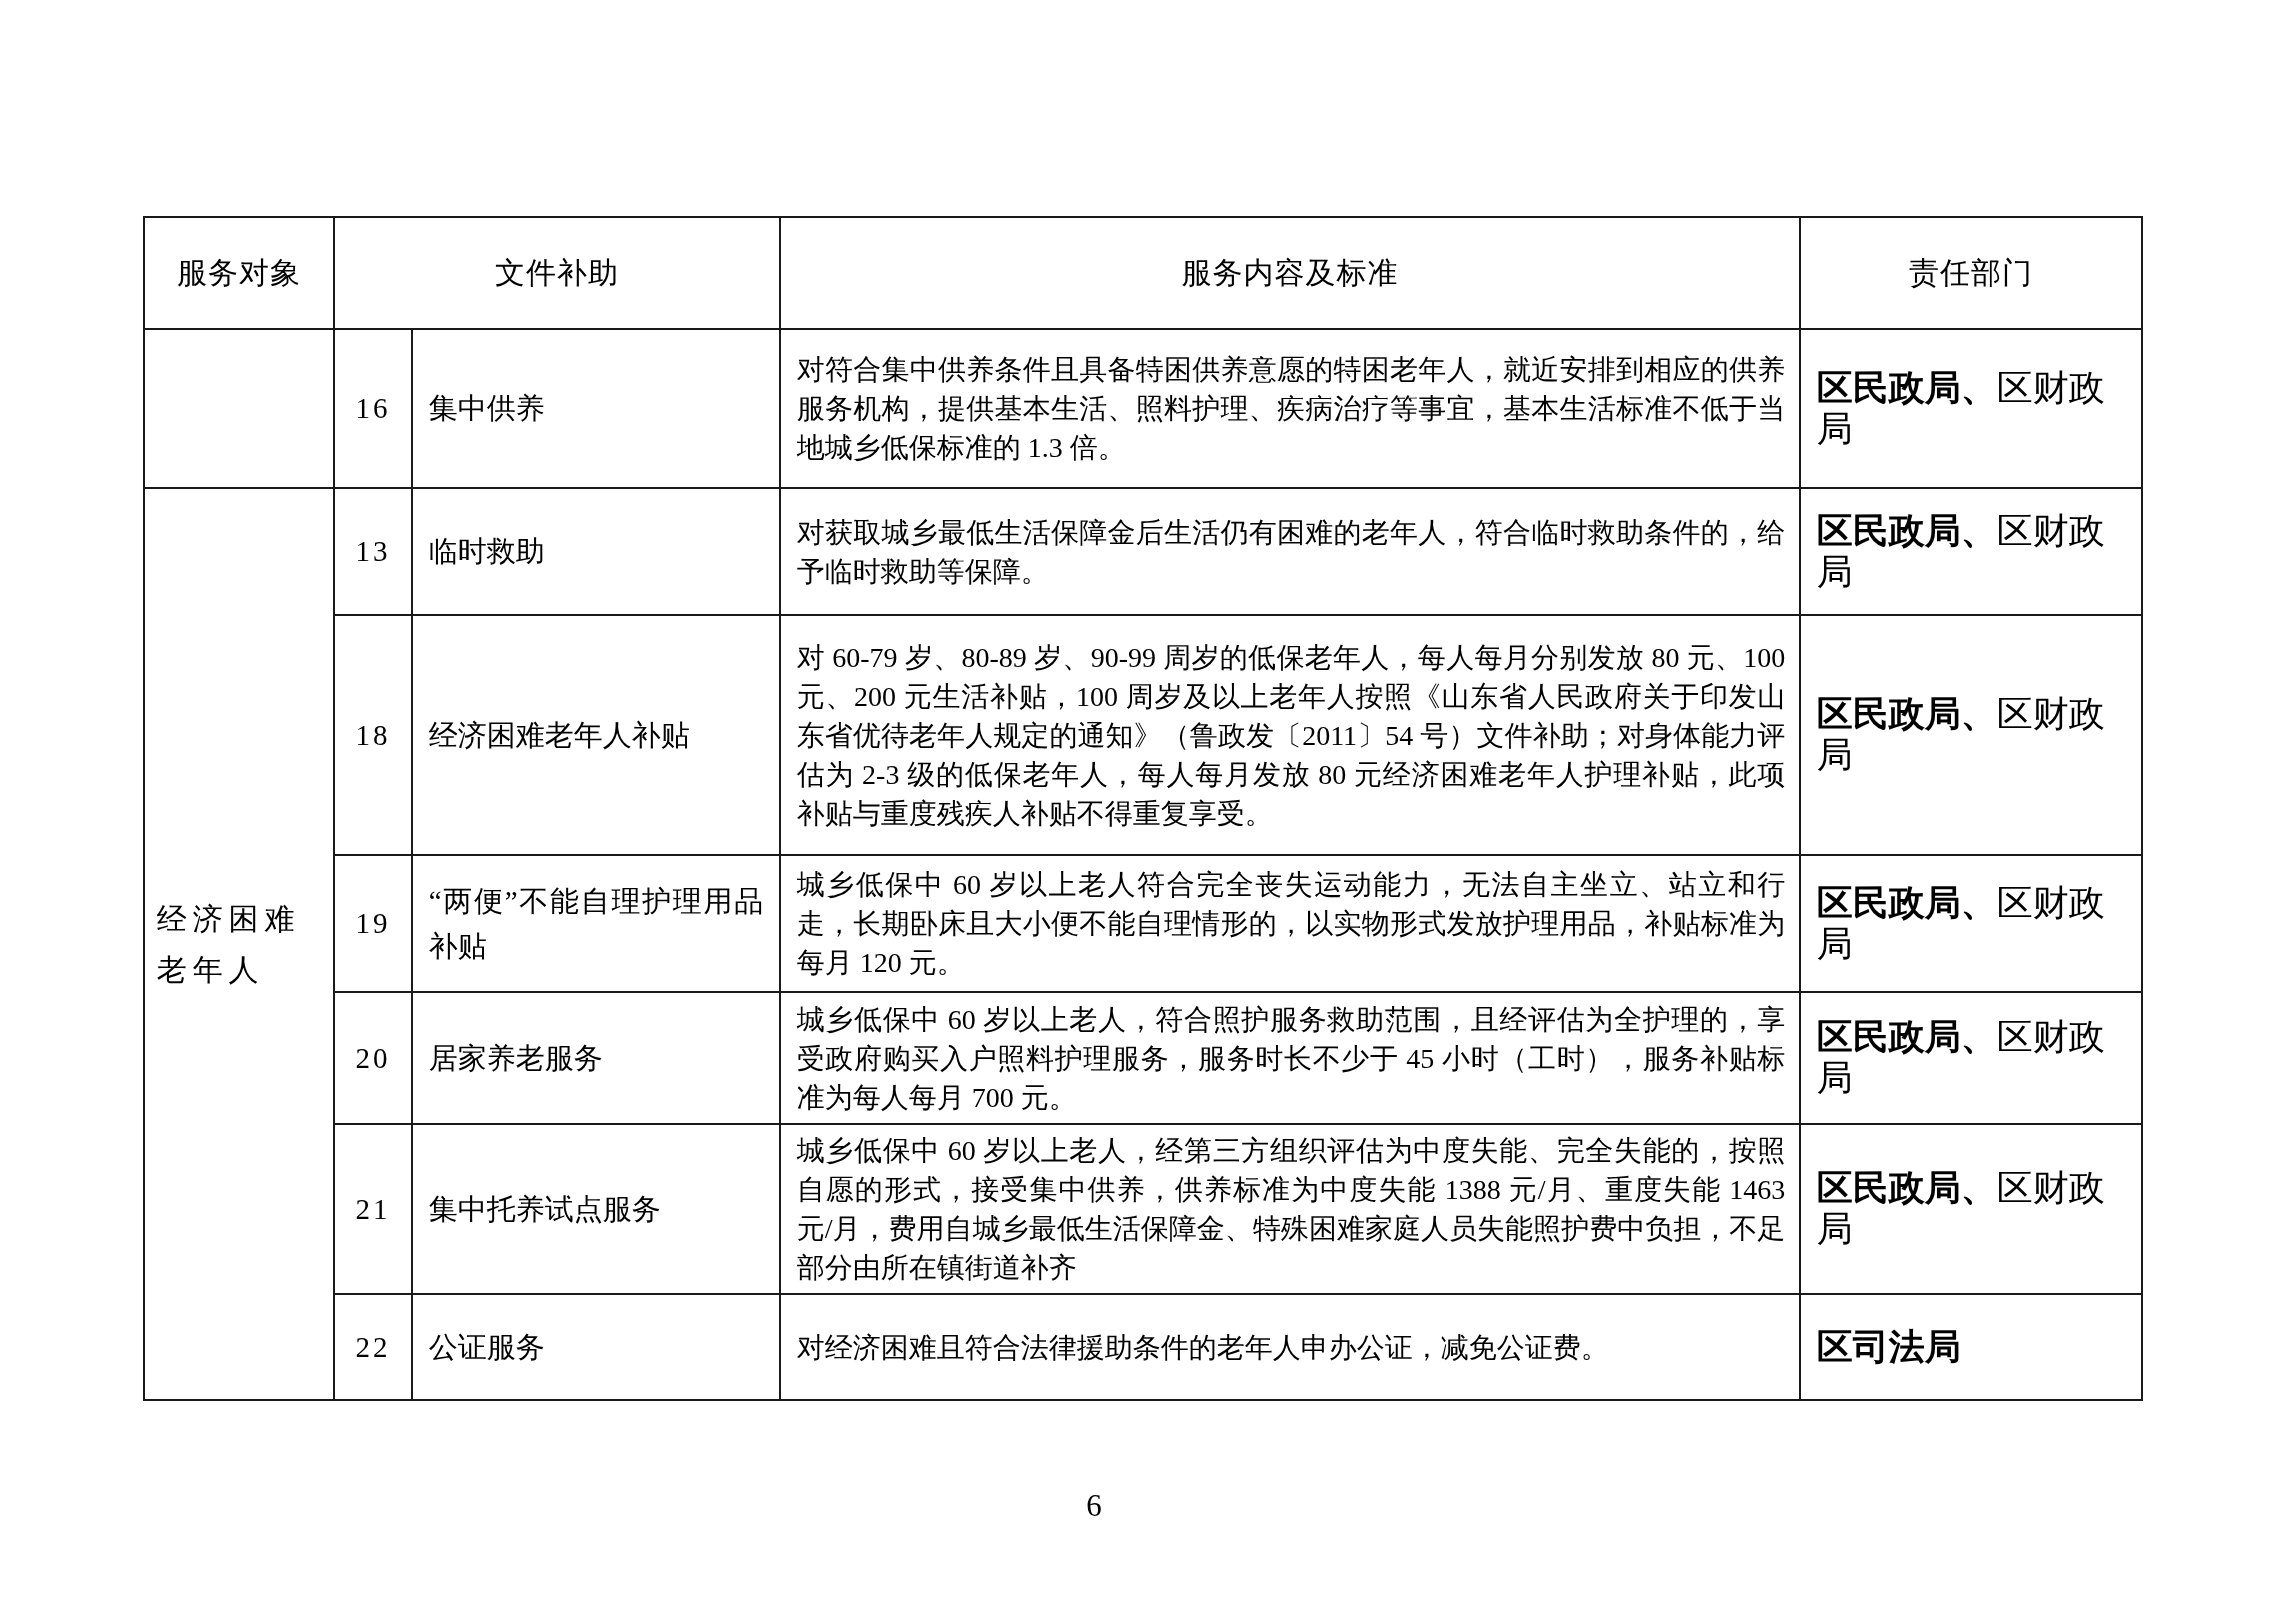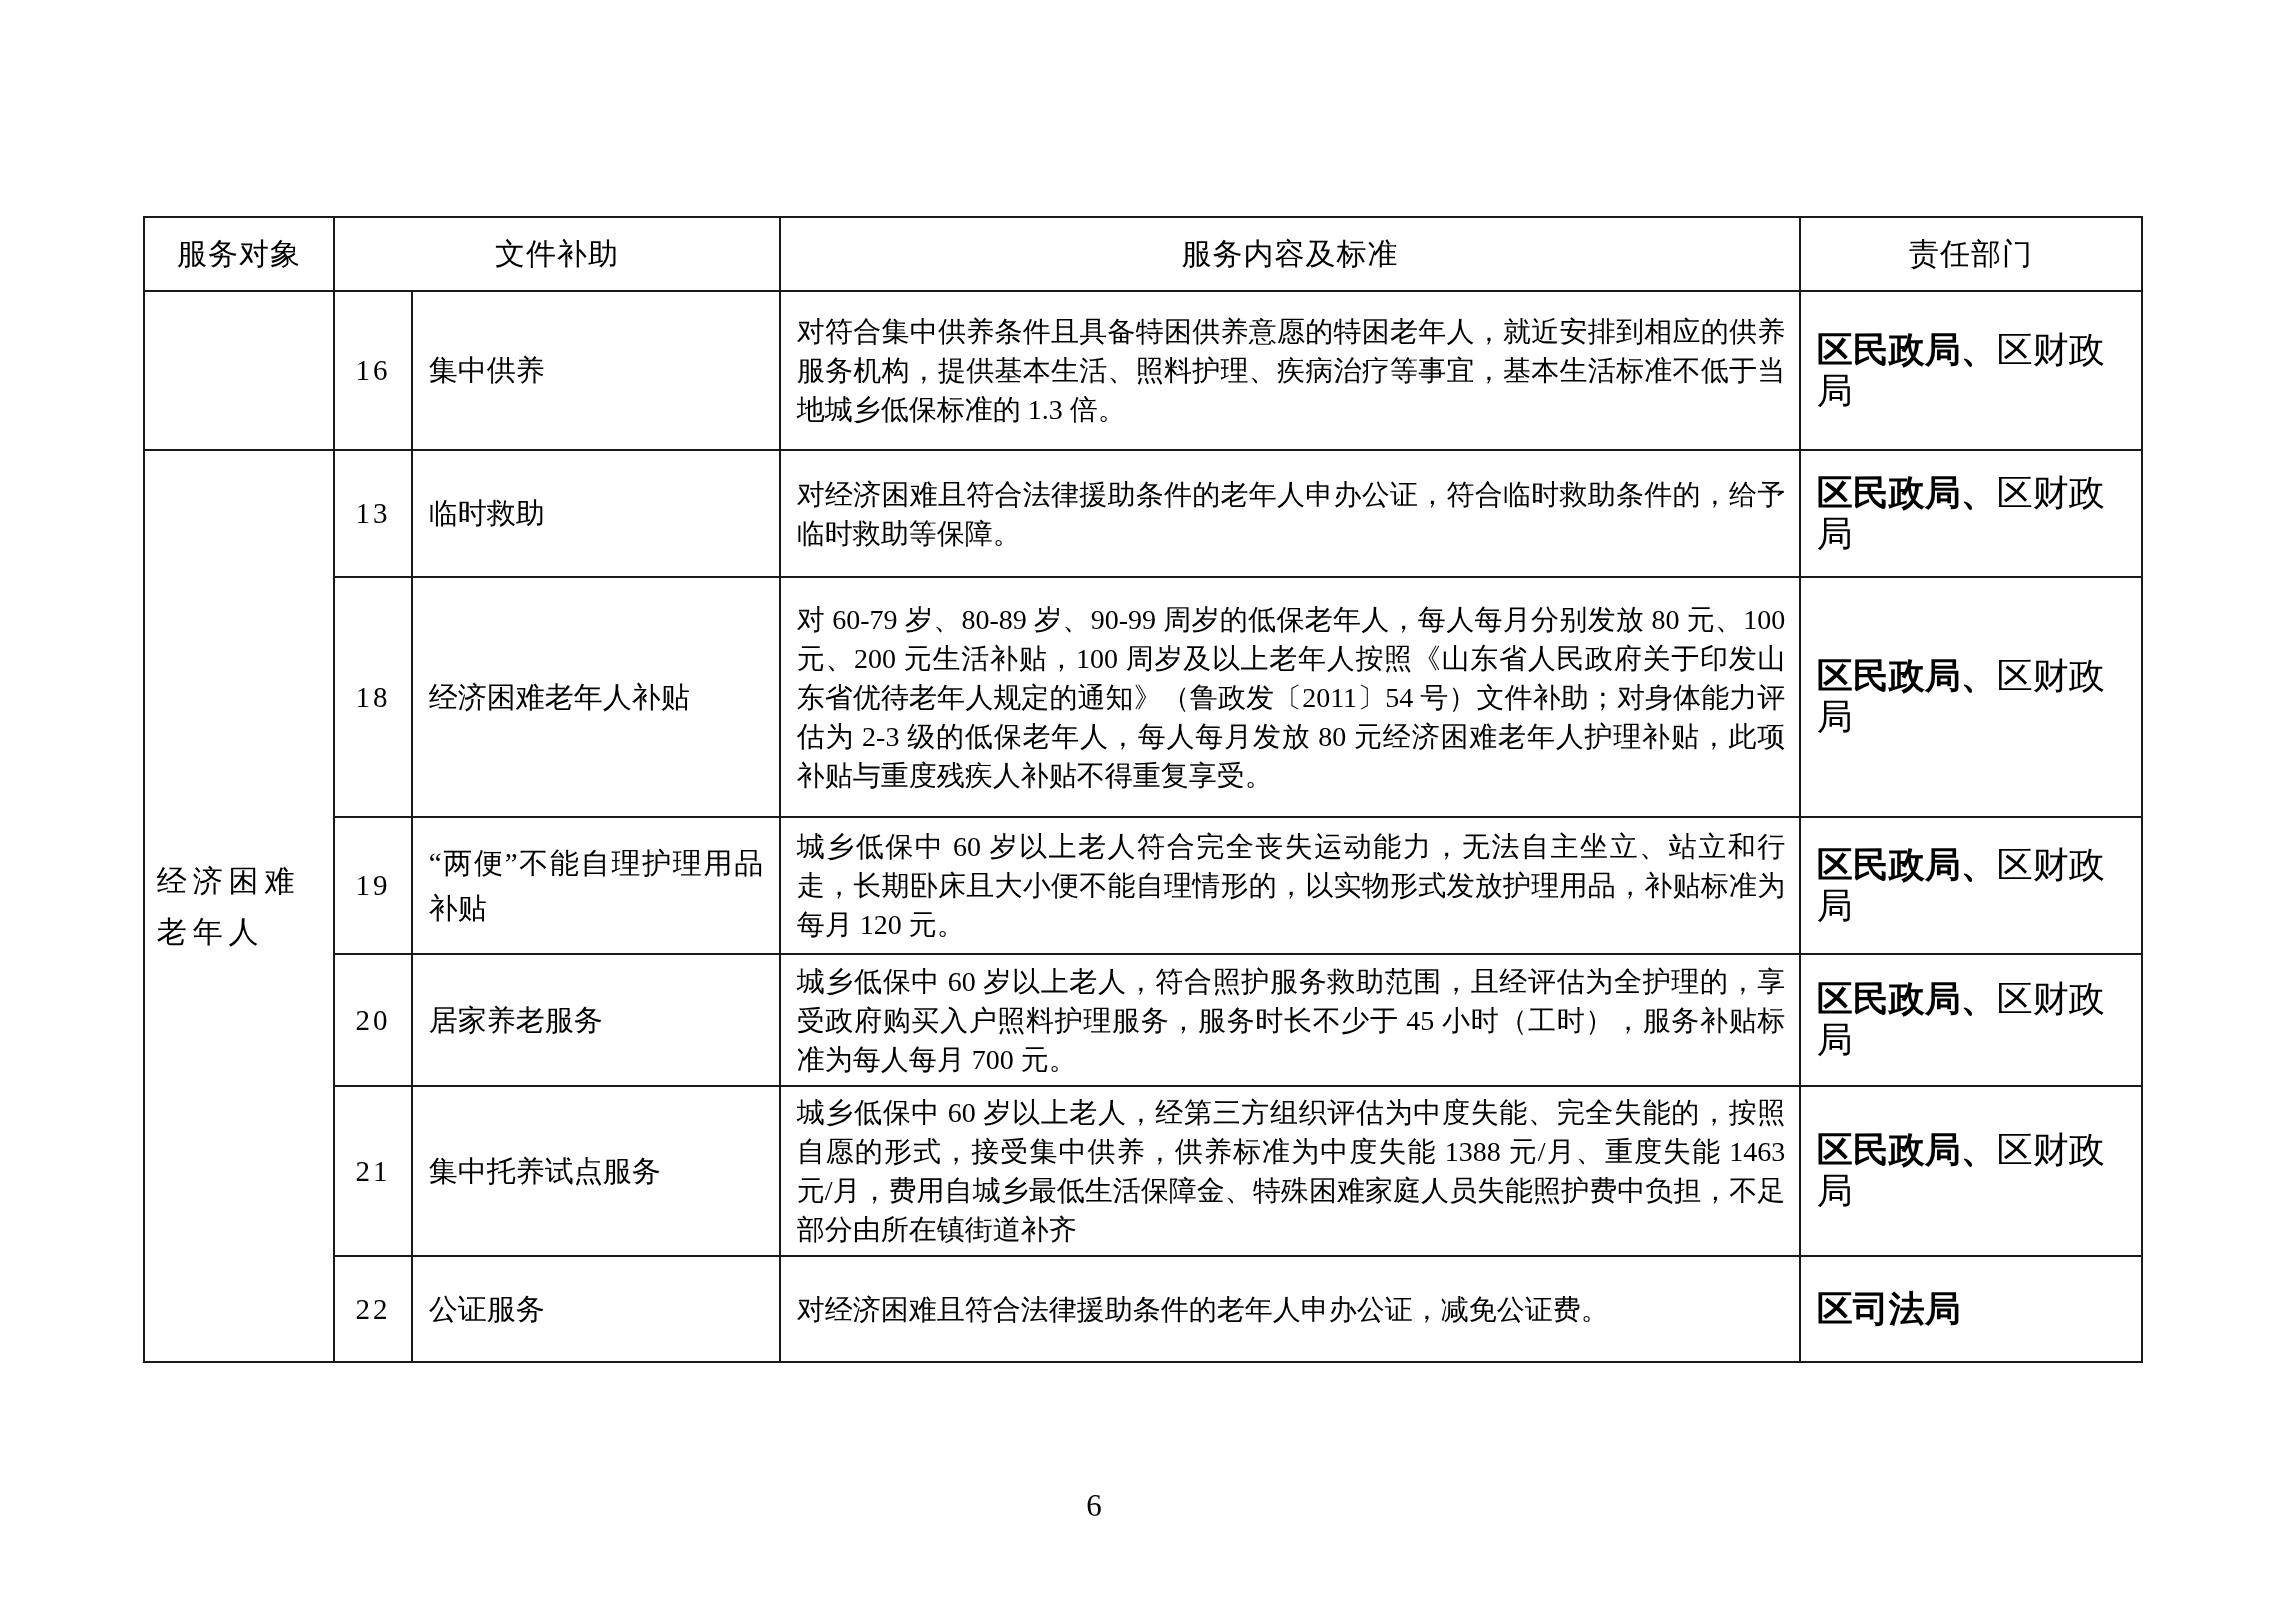--- a/index.html
+++ b/index.html
@@ -79,40 +79,40 @@
   <table class="svc">
     <colgroup>
       <col style="width:190px">
       <col style="width:78px">
       <col style="width:368px">
       <col style="width:1020px">
       <col style="width:342px">
     </colgroup>
 
     <tbody>
-        <tr style="height:74px">
+        <tr style="height:112px">
       <td class="hdr">服务对象</td>
       <td class="hdr" colspan="2">文件补助</td>
       <td class="hdr">服务内容及标准</td>
       <td class="hdr">责任部门</td>
     </tr>
 
     <tr style="height:159px">
       <td class="target"></td>
       <td class="num">16</td>
       <td class="item">集中供养</td>
       <td class="content">对符合集中供养条件且具备特困供养意愿的特困老年人，就近安排到相应的供养服务机构，提供基本生活、照料护理、疾病治疗等事宜，基本生活标准不低于当地城乡低保标准的 1.3 倍。</td>
       <td class="dept"><span class="b">区民政局、</span><span>区财政局</span></td>
     </tr>
 
     <tr style="height:127px">
       <td class="target" rowspan="6">经济困难老年人</td>
       <td class="num">13</td>
       <td class="item">临时救助</td>
-      <td class="content">对经济困难且符合法律援助条件的老年人申办公证，符合临时救助条件的，给予临时救助等保障。</td>
+      <td class="content">对获取城乡最低生活保障金后生活仍有困难的老年人，符合临时救助条件的，给予临时救助等保障。</td>
       <td class="dept"><span class="b">区民政局、</span><span>区财政局</span></td>
     </tr>
 
     <tr style="height:240px">
       <td class="num">18</td>
       <td class="item">经济困难老年人补贴</td>
       <td class="content">对 60-79 岁、80-89 岁、90-99 周岁的低保老年人，每人每月分别发放 80 元、100 元、200 元生活补贴，100 周岁及以上老年人按照《山东省人民政府关于印发山东省优待老年人规定的通知》（鲁政发〔2011〕54 号）文件补助；对身体能力评估为 2-3 级的低保老年人，每人每月发放 80 元经济困难老年人护理补贴，此项补贴与重度残疾人补贴不得重复享受。</td>
       <td class="dept"><span class="b">区民政局、</span><span>区财政局</span></td>
     </tr>
 

